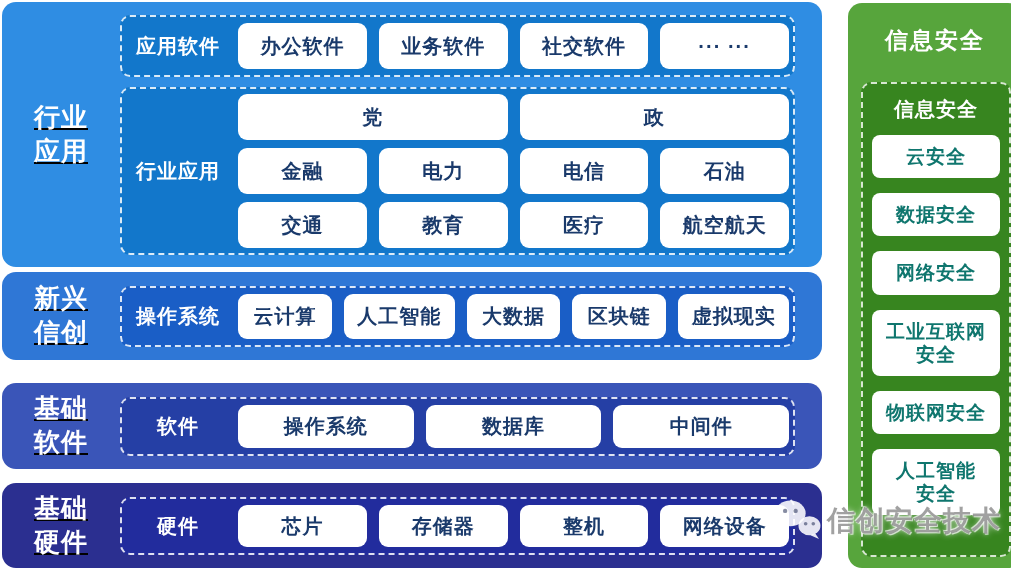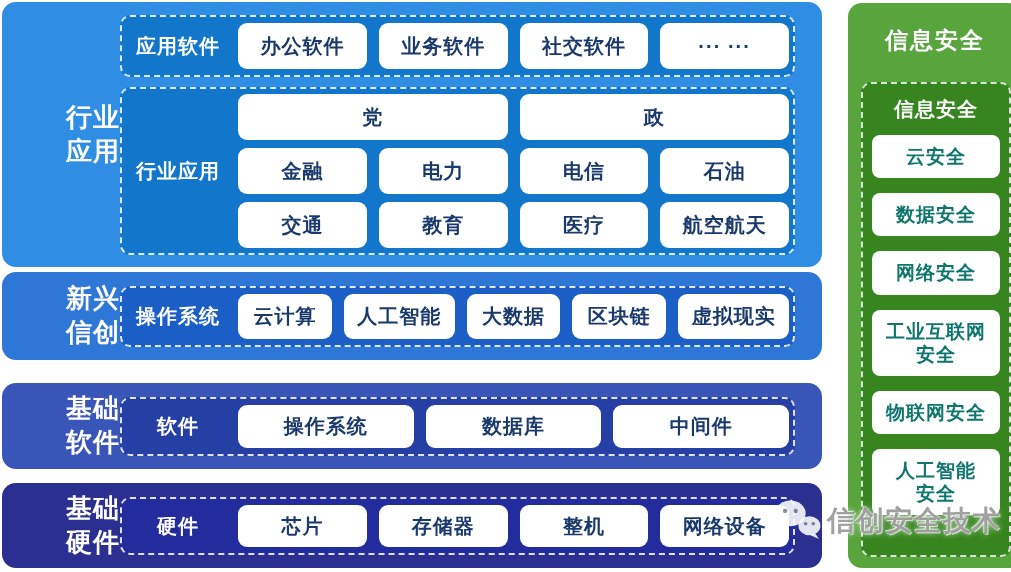--- a/index.html
+++ b/index.html
@@ -13,21 +13,21 @@
   
   .band{
     position:absolute;left:2px;width:820px;
     border-radius:14px;display:flex;
   }
   .band1{top:2px;height:265px;background:#2F8DE3;}
   .band2{top:272px;height:88px;background:#2F77D6;}
   .band3{top:383px;height:86px;background:#3A55B8;}
   .band4{top:483px;height:85px;background:#2B2F90;}
 
-  .band-label-col{flex:0 0 118px;display:flex;align-items:center;justify-content:flex-end;}
+  .band-label-col{flex:0 0 118px;display:flex;align-items:center;justify-content:center;text-decoration:underline;}
   .band-label{
     color:#fff;font-weight:bold;font-size:26px;line-height:1.3;
     letter-spacing:1px;white-space:pre-line;text-align:center;
   }
   .band-content{flex:1;display:flex;flex-direction:column;padding:13px 27px 12px 0;gap:10px;}
   .band2 .band-content,.band3 .band-content,.band4 .band-content{padding:14px 27px 13px 0;}
 
   .group{
     border:2px dashed rgba(255,255,255,0.85);
     border-radius:10px;display:flex;align-items:stretch;

